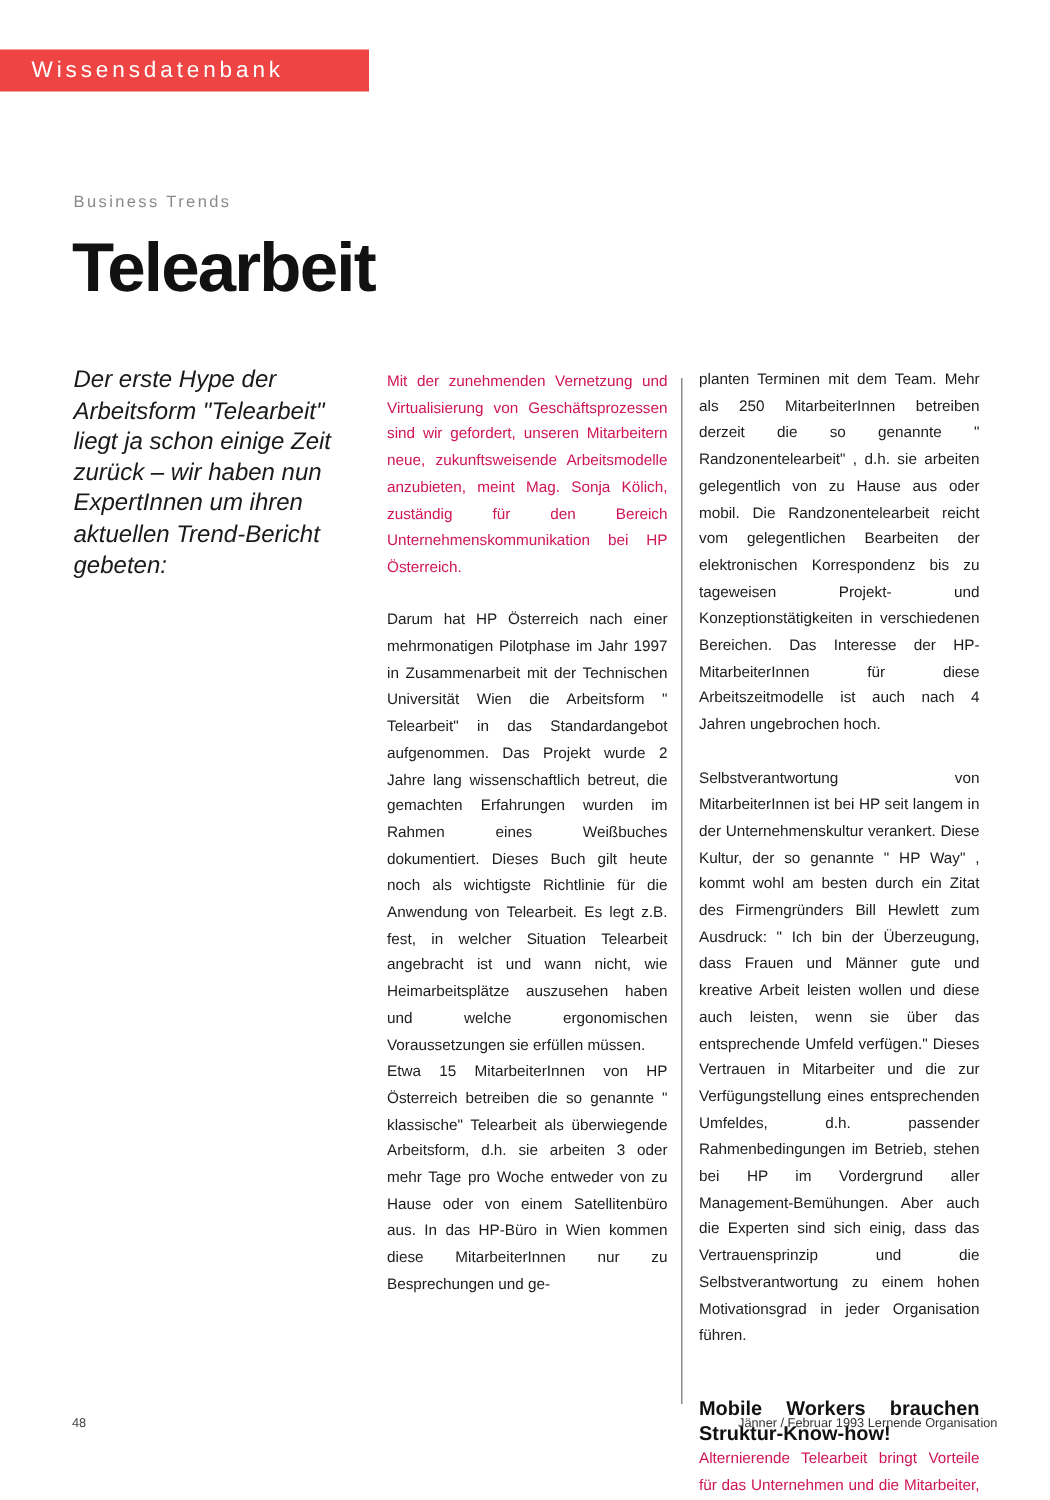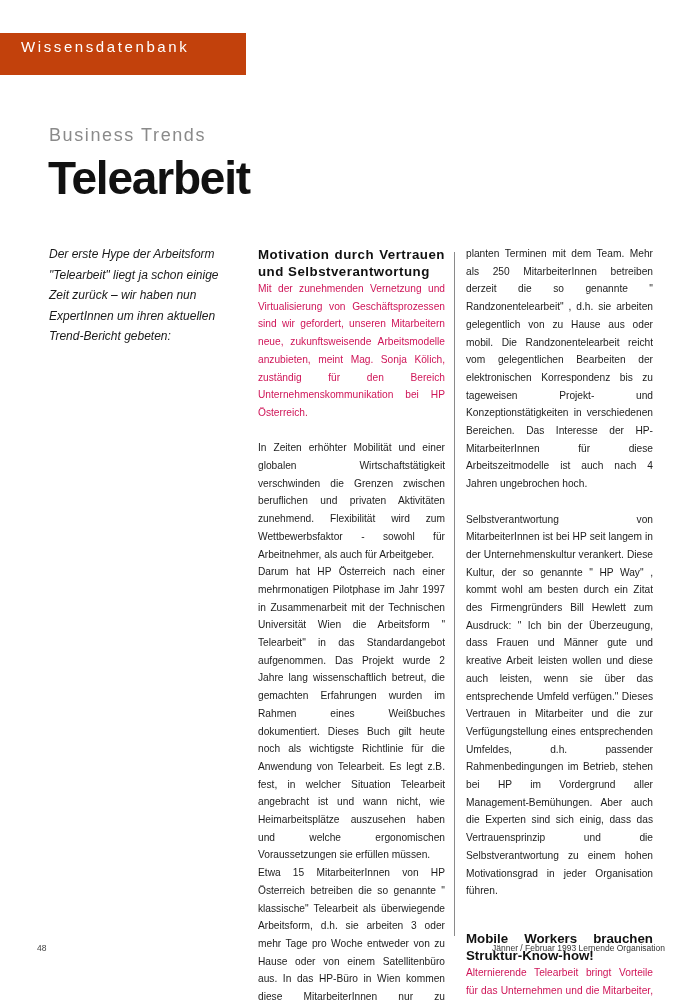--- a/index.html
+++ b/index.html
@@ -1,39 +1,39 @@
 <!DOCTYPE html>
 <html><head>
 <meta charset="utf-8">
 <style>
   html, body { margin: 0; padding: 0; }
   body {
     width: 700px; height: 1000px; background: #ffffff; position: relative; overflow: hidden;
     font-family: "Liberation Sans", sans-serif; color: #1a1a1a;
   }
   .banner {
-    position: absolute; left: 0; top: 33px; width: 246px; height: 42px;
-    background: #c2410c;
+    position: absolute; left: 0; top: 33px; width: 246px; height: 28px;
+    background: #ef4444;
     text-decoration: underline;
   }
   .banner-text {
     position: absolute; left: 21px; top: 4px; color: #ffffff;
     font-size: 15px; letter-spacing: 2.6px; line-height: 20px;
   }
   .kicker {
     position: absolute; left: 49px; top: 126px; color: #8a8a8a;
-    font-size: 18px; letter-spacing: 1.6px; line-height: 18px;
+    font-size: 11px; letter-spacing: 1.6px; line-height: 18px;
   }
   .title {
     position: absolute; left: 48px; top: 150px; color: #111111;
     font-size: 46px; font-weight: bold; letter-spacing: -1.2px; line-height: 56px;
   }
   .intro {
     position: absolute; left: 49px; top: 244px; width: 190px;
-    font-size: 12px; font-style: italic; line-height: 20.6px; color: #1a1a1a;
+    font-size: 16px; font-style: italic; line-height: 20.6px; color: #1a1a1a;
   }
   .intro p { margin: 0; }
   .col {
     position: absolute; top: 246px; width: 187px;
     font-size: 10.2px; line-height: 17.7px; text-align: justify; color: #1c1c1c;
   }
   .col p { margin: 0; }
   .col2 { left: 258px; }
   .col3 { left: 466px; top: 245px; }
   .head {
@@ -42,45 +42,43 @@
   }
   .head.spaced { letter-spacing: 0.5px; }
   .lead { color: #cf1558; }
   .gap { height: 17.7px; }
   .gap2 { height: 30px; }
   .divider {
     position: absolute; left: 454px; top: 252px; width: 1px; height: 684px;
     background: #8a8a8a;
   }
   .page-no {
-    position: absolute; left: 37px; top: 943px; font-size: 8.5px; color: #444;
+    position: absolute; left: 48px; top: 943px; font-size: 8.5px; color: #444;
   }
   .footer {
     position: absolute; left: 492px; top: 943px; font-size: 8.5px; color: #333;
   }
 </style>
 </head>
 <body>
 
 <div class="banner">
   <span class="banner-text">Wissensdatenbank</span>
 </div>
 
 <div class="kicker">Business Trends</div>
 <h1 class="title" style="margin:0;">Telearbeit</h1>
 
 <div class="intro">
   <p>Der erste Hype der Arbeitsform "Telearbeit" liegt ja schon einige Zeit zurück – wir haben nun ExpertInnen um ihren aktuellen Trend-Bericht gebeten:</p>
 </div>
 
 <div class="col col2">
-  <div class="head spaced">Motivation durch Vertrauen und Selbstverantwortung</div>
   <p class="lead">Mit der zunehmenden Vernetzung und Virtualisierung von Geschäftsprozessen sind wir gefordert, unseren Mitarbeitern neue, zukunftsweisende Arbeitsmodelle anzubieten, meint Mag. Sonja Kölich, zuständig für den Bereich Unternehmenskommunikation bei HP Österreich.</p>
   <div class="gap"></div>
-  <p>In Zeiten erhöhter Mobilität und einer globalen Wirtschaftstätigkeit verschwinden die Grenzen zwischen beruflichen und privaten Aktivitäten zunehmend. Flexibilität wird zum Wettbewerbsfaktor - sowohl für Arbeitnehmer, als auch für Arbeitgeber.</p>
   <p>Darum hat HP Österreich nach einer mehrmonatigen Pilotphase im Jahr 1997 in Zusammenarbeit mit der Technischen Universität Wien die Arbeitsform " Telearbeit" in das Standardangebot aufgenommen. Das Projekt wurde 2 Jahre lang wissenschaftlich betreut, die gemachten Erfahrungen wurden im Rahmen eines Weißbuches dokumentiert. Dieses Buch gilt heute noch als wichtigste Richtlinie für die Anwendung von Telearbeit. Es legt z.B. fest, in welcher Situation Telearbeit angebracht ist und wann nicht, wie Heimarbeitsplätze auszusehen haben und welche ergonomischen Voraussetzungen sie erfüllen müssen.</p>
   <p>Etwa 15 MitarbeiterInnen von HP Österreich betreiben die so genannte " klassische" Telearbeit als überwiegende Arbeitsform, d.h. sie arbeiten 3 oder mehr Tage pro Woche entweder von zu Hause oder von einem Satellitenbüro aus. In das HP-Büro in Wien kommen diese MitarbeiterInnen nur zu Besprechungen und ge-</p>
 </div>
 
 <div class="divider"></div>
 
 <div class="col col3">
   <p>planten Terminen mit dem Team. Mehr als 250 MitarbeiterInnen betreiben derzeit die so genannte " Randzonentelearbeit" , d.h. sie arbeiten gelegentlich von zu Hause aus oder mobil. Die Randzonentelearbeit reicht vom gelegentlichen Bearbeiten der elektronischen Korrespondenz bis zu tageweisen Projekt- und Konzeptionstätigkeiten in verschiedenen Bereichen. Das Interesse der HP-MitarbeiterInnen für diese Arbeitszeitmodelle ist auch nach 4 Jahren ungebrochen hoch.</p>
   <div class="gap"></div>
   <p>Selbstverantwortung von MitarbeiterInnen ist bei HP seit langem in der Unternehmenskultur verankert. Diese Kultur, der so genannte " HP Way" , kommt wohl am besten durch ein Zitat des Firmengründers Bill Hewlett zum Ausdruck: " Ich bin der Überzeugung, dass Frauen und Männer gute und kreative Arbeit leisten wollen und diese auch leisten, wenn sie über das entsprechende Umfeld verfügen." Dieses Vertrauen in Mitarbeiter und die zur Verfügungstellung eines entsprechenden Umfeldes, d.h. passender Rahmenbedingungen im Betrieb, stehen bei HP im Vordergrund aller Management-Bemühungen. Aber auch die Experten sind sich einig, dass das Vertrauensprinzip und die Selbstverantwortung zu einem hohen Motivationsgrad in jeder Organisation führen.</p>

